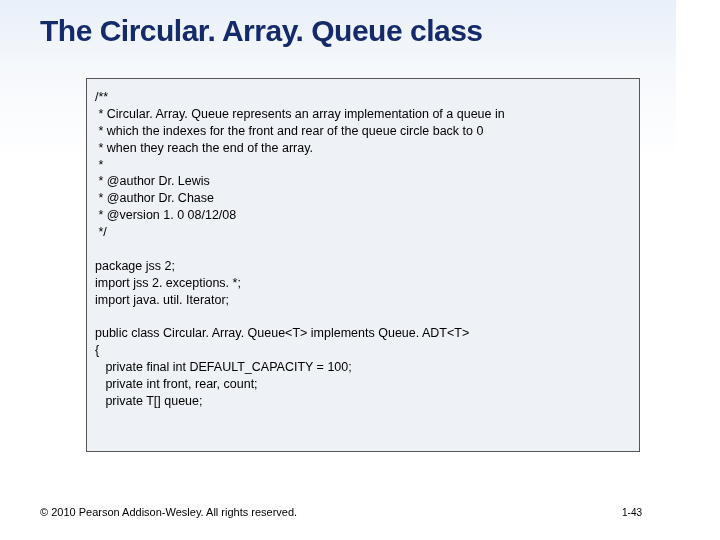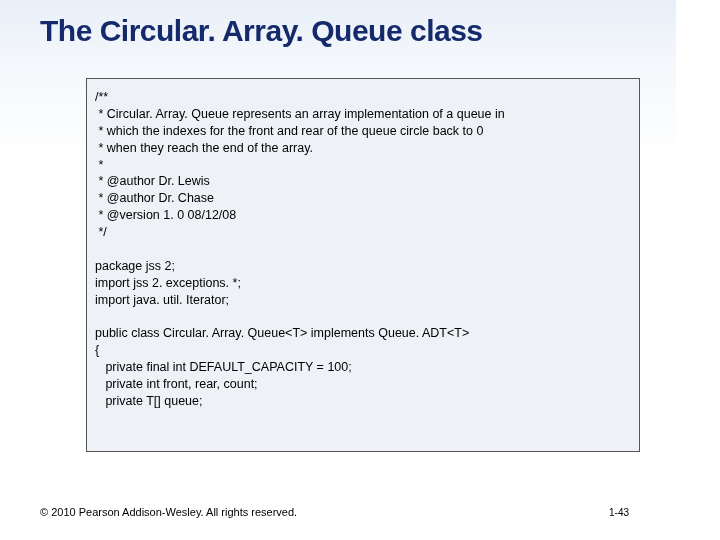--- a/index.html
+++ b/index.html
@@ -46,21 +46,21 @@
     position: absolute;
     bottom: 22px;
     left: 40px;
     font-size: 11px;
     color: #000;
     text-align: center;
   }
   .footer-right {
     position: absolute;
     bottom: 22px;
-    right: 47px;
+    right: 34px;
     font-size: 10px;
     color: #000;
   }
 </style>
 </head>
 <body>
 
 <div class="slide">
   <div class="title">The Circular. Array. Queue class</div>
   <div class="code-box">/**

